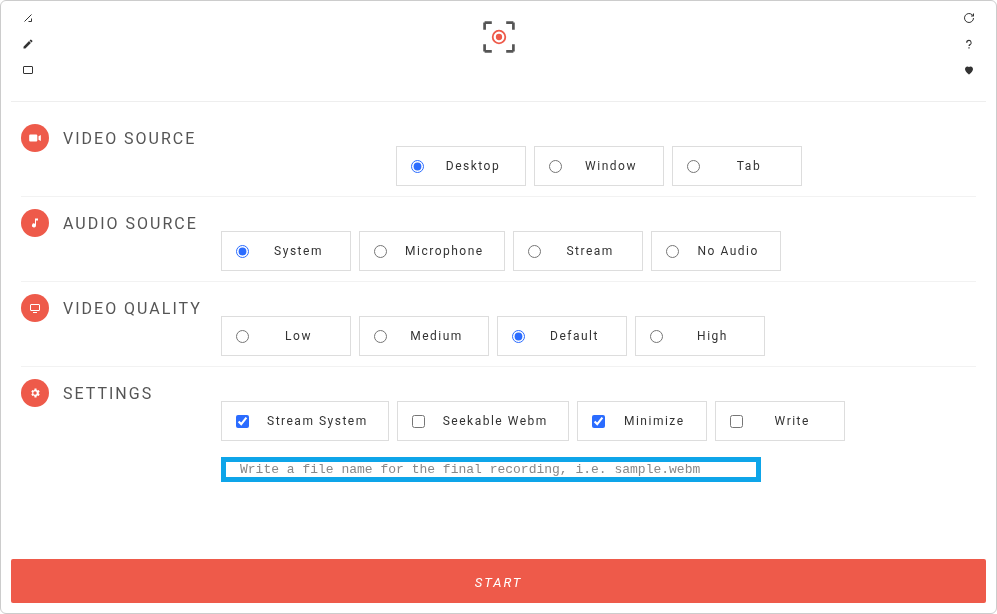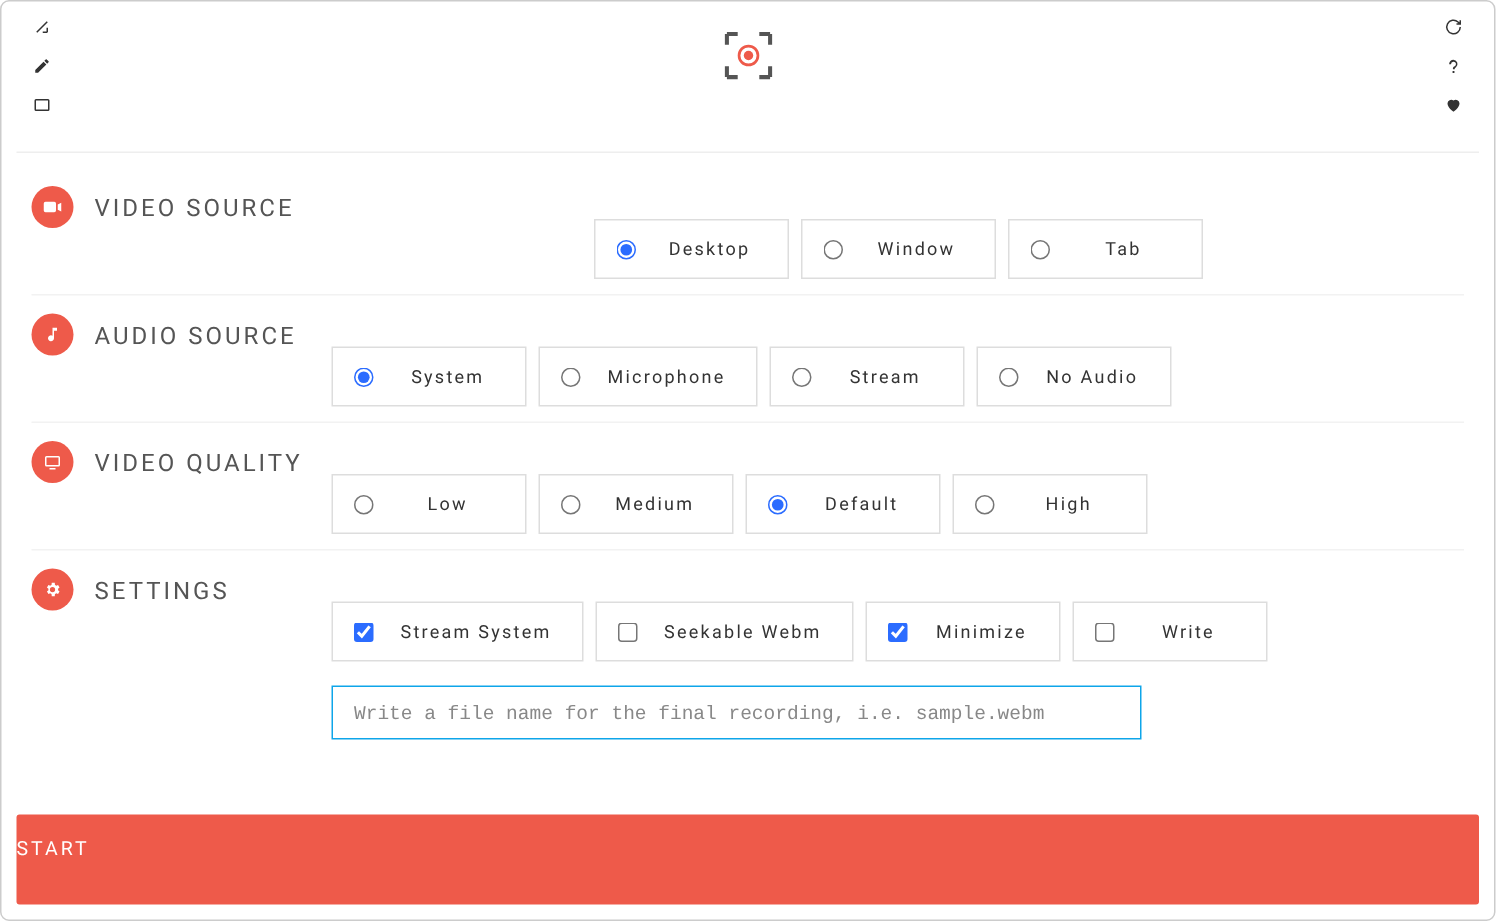--- a/index.html
+++ b/index.html
@@ -110,39 +110,40 @@
     }
     .opt input[type="radio"], .opt input[type="checkbox"] {
       accent-color: #2b6cff;
       width: 13px; height: 13px;
       margin: 0;
     }
     .opt .opt-text { flex:1; text-align:center; padding-right:6px; }
     .filename-input {
       width: 540px;
       max-width: 100%;
-      border: 1px solid #0ea5e9;
-      height: 36px;
+      border: 5px solid #0ea5e9;
+      height: 25px;
       padding: 0 14px;
       font-family: "Courier New", monospace;
       font-size: 13px;
       color: #ec4899;
     }
     .filename-input::placeholder { color: #888; }
     .start-btn {
       background: #ee5a4a;
       color: #fff;
-      text-align: left;
-      height: 60px;
+      text-align: center;
+      height: 44px;
       line-height: 48px;
       font-size: 13px;
       letter-spacing: 2px;
       cursor: pointer;
       margin: 0 10px 10px 10px;
       border-radius: 2px;
+      font-style: italic;
     }
   </style>
 </head>
 <body>
 
 <div class="topbar">
   <div class="topbar-left">
     <div class="ticon">
       <svg width="12" height="12" viewBox="0 0 24 24" fill="none" stroke="currentColor" stroke-width="2">
           <path d="M5 19L19 5M5 5v6M5 5h6" transform="rotate(180 12 12)"></path>

